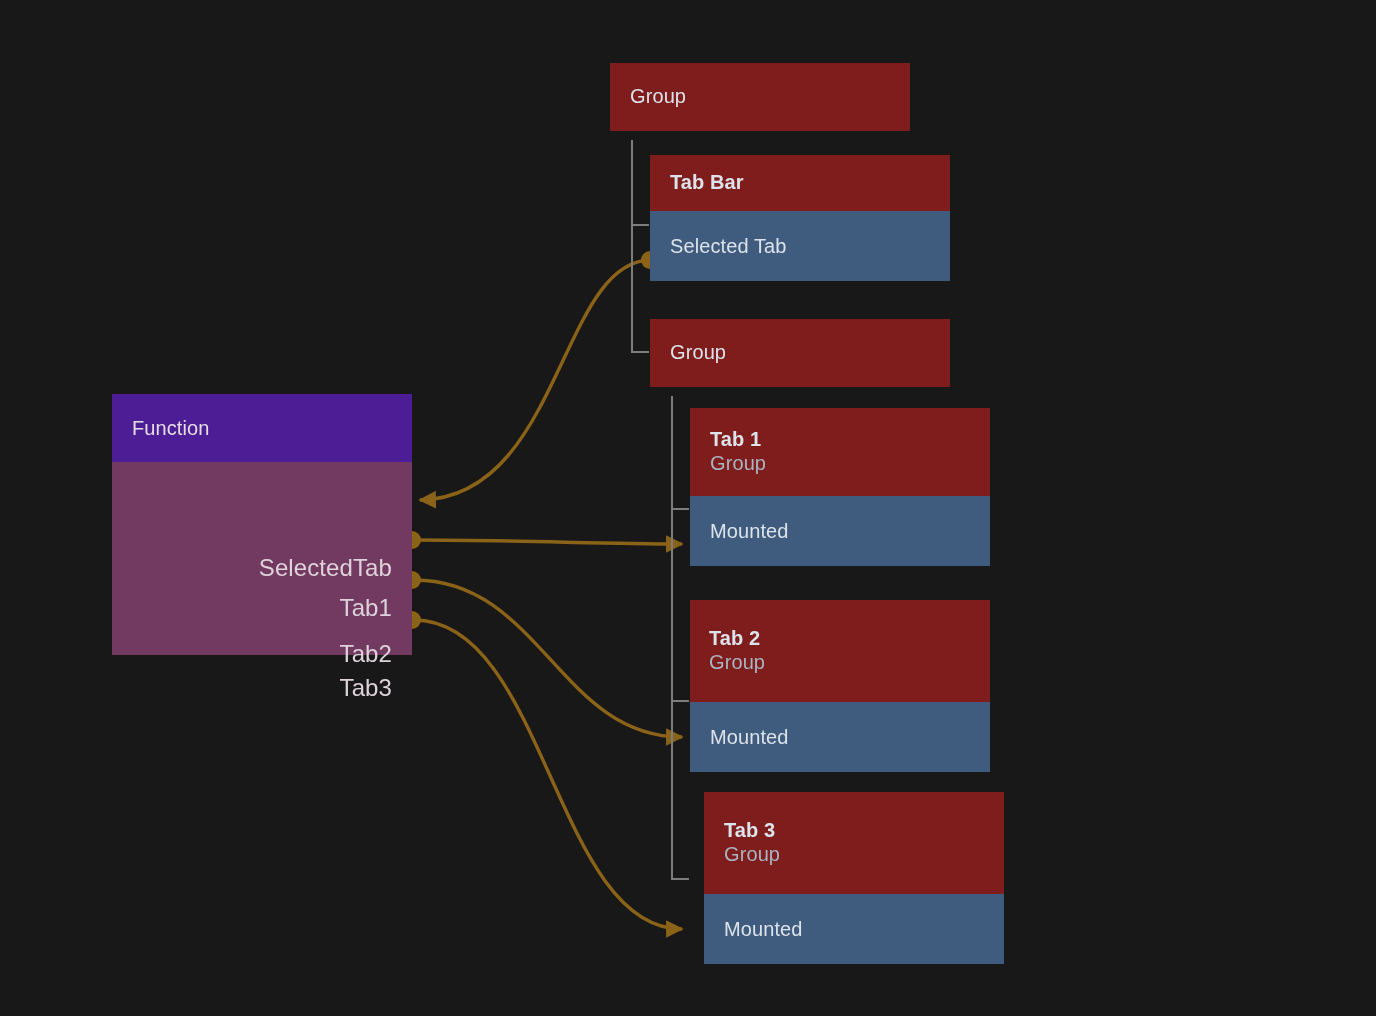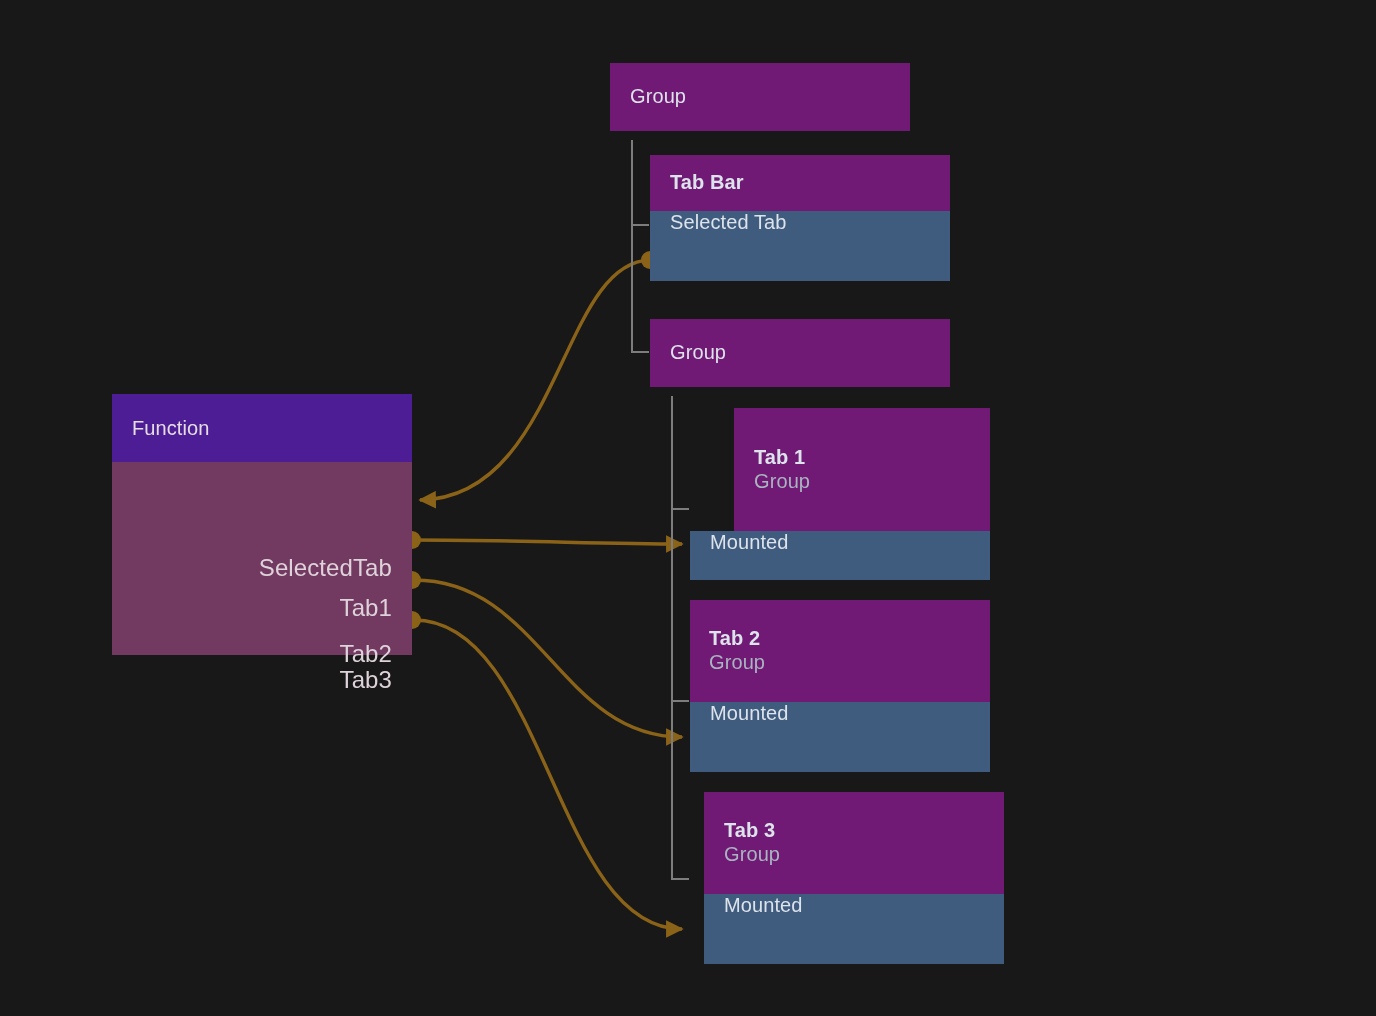--- a/index.html
+++ b/index.html
@@ -51,26 +51,27 @@
   .node-title.regular { font-weight: normal; }
   .node-subtitle {
     color: #a9b4c1;
     font-size: 20px;
     font-weight: normal;
     line-height: 1.18;
     letter-spacing: .1px;
   }
 
   
-  .blue-head { background: #701a75; }
+  .blue-head { background: #7f1d1d; }
   .blue-row  { background: #3f5b7d; }
 
   .row {
     box-sizing: border-box;
     display: flex;
+    align-items: center;
     padding: 0 20px;
     width: 100%;
   }
   .row-label {
     color: #dde3ea;
     font-size: 20px;
     font-weight: normal;
     letter-spacing: .1px;
   }
 
@@ -168,21 +169,21 @@
     </div>
   </div>
 
   <div class="node" style="left:650px; top:319px; width:300px; height:68px;">
     <div class="node-header blue-head">
       <div class="node-title regular">Group</div>
     </div>
   </div>
 
   <div class="node" style="left:690px; top:408px; width:300px; height:172px;">
-    <div class="node-header blue-head" style="height:123px;margin-left:44px;">
+    <div class="node-header blue-head" style="height:88px;">
       <div class="node-title">Tab 1</div>
       <div class="node-subtitle">Group</div>
     </div>
     <div class="row blue-row" style="height:70px;">
       <span class="row-label">Mounted</span>
     </div>
   </div>
 
   <div class="node" style="left:690px; top:600px; width:300px; height:172px;">
     <div class="node-header blue-head" style="height:102px;padding-left:19px;">
@@ -205,17 +206,17 @@
   </div>
 
   <div class="fn-node" style="left:112px; top:394px; width:300px; height:261px;">
     <div class="fn-head" style="height:68px;">
       <span class="fn-head-title">Function</span>
     </div>
     <div class="fn-body" style="height:193px;">
       <span class="fn-port" style="top:106px;">SelectedTab</span>
       <span class="fn-port" style="top:146px;">Tab1</span>
       <span class="fn-port" style="top:192px;">Tab2</span>
-      <span class="fn-port" style="top:218px;text-align:center;">Tab3</span>
+      <span class="fn-port" style="top:226px;text-align:center;">Tab3</span>
     </div>
   </div>
 
 </div>
 
 </body></html>

